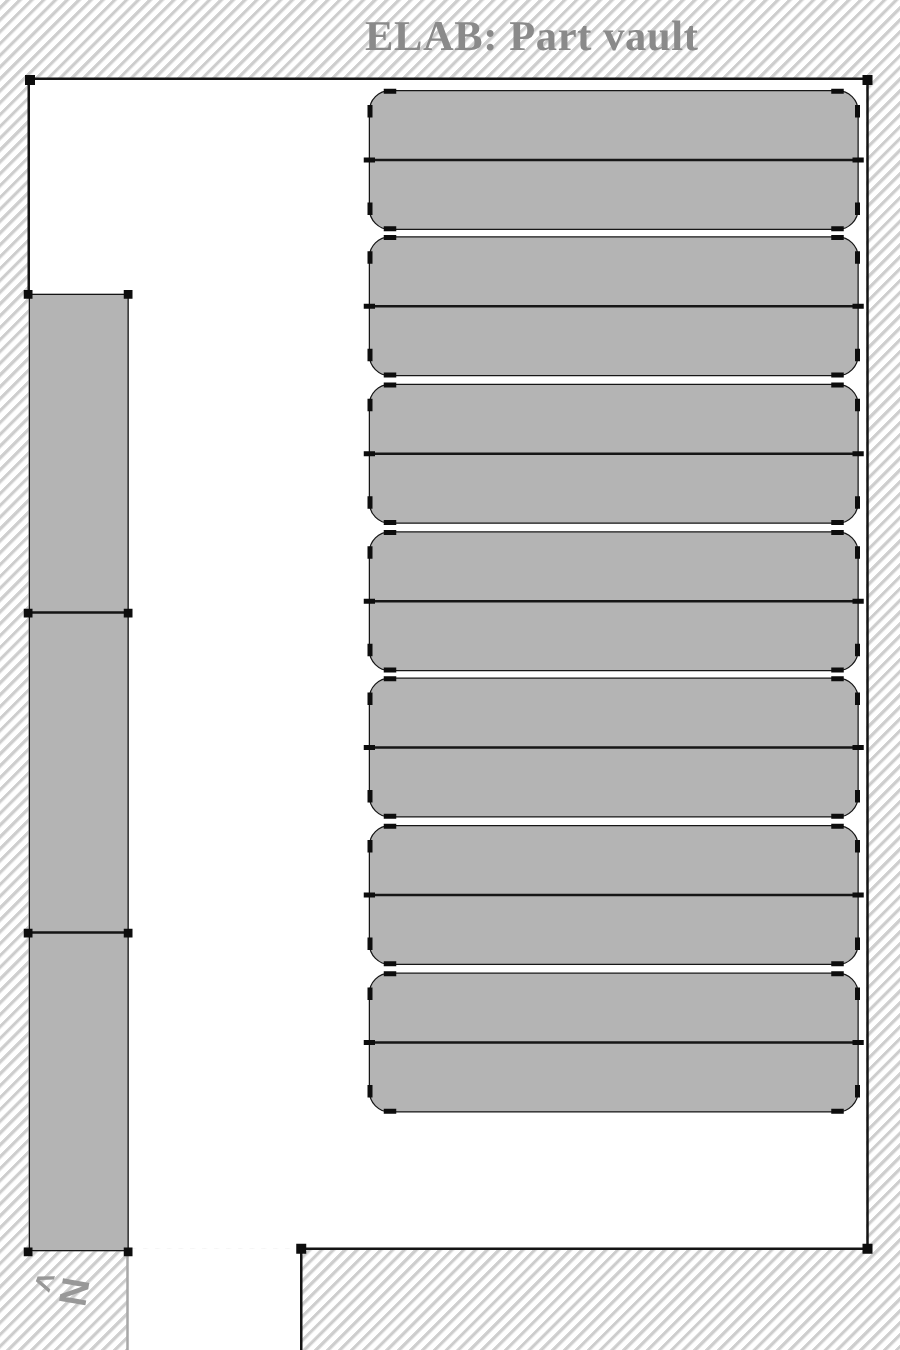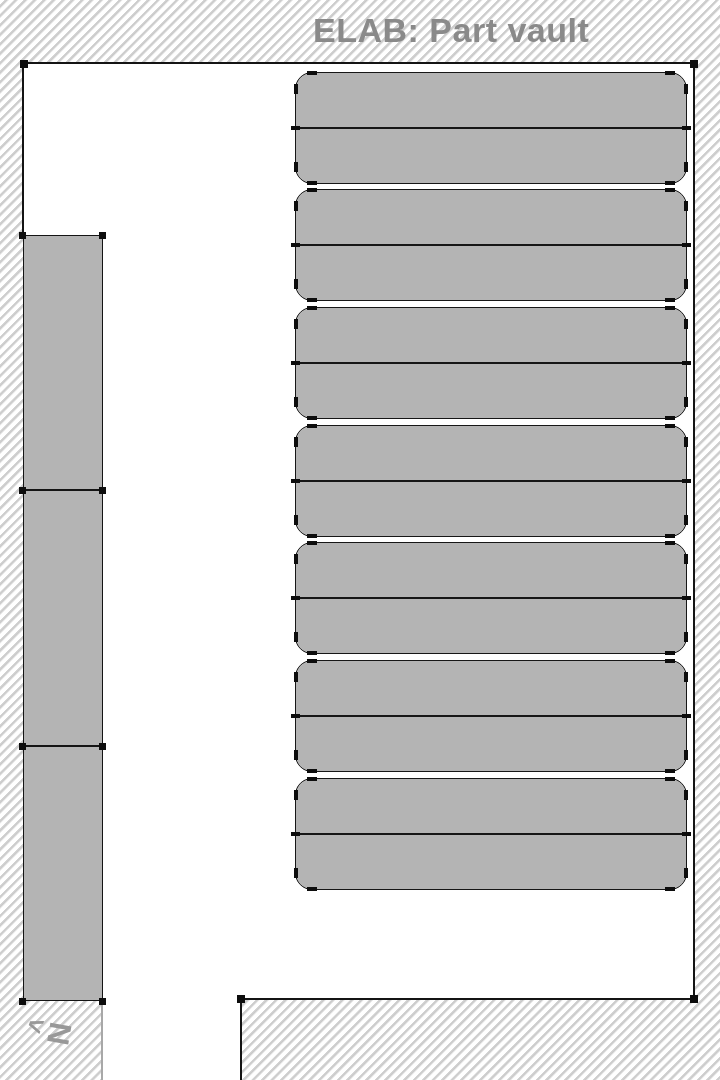--- a/index.html
+++ b/index.html
@@ -46,23 +46,23 @@
   .d-lb-v{left:-2px;bottom:11px;width:3.6px;height:10px;}
   .d-rt-v{right:-2px;top:11px;width:3.6px;height:10px;}
   .d-rb-v{right:-2px;bottom:11px;width:3.6px;height:10px;}
   .d-dl{left:-5px;top:calc(50% - 2px);width:9px;height:4px;}
   .d-dr{right:-5px;top:calc(50% - 2px);width:9px;height:4px;}
 
   
   .m8{position:absolute;width:8px;height:8px;background:#0d0d0d;}
   .m7{position:absolute;width:7px;height:7px;background:#0d0d0d;}
 
-  .title{position:absolute;left:313px;top:13px;
+  .title{position:absolute;left:292px;top:13px;
     font-size:34px;font-weight:bold;letter-spacing:.5px;line-height:1;
-    color:var(--title-text,#8a8a8a);white-space:nowrap;}
+    color:var(--title-text,#8a8a8a);white-space:nowrap;font-family:Liberation Serif, serif;}
 
   .compass{position:absolute;left:20px;top:1006px;width:70px;height:60px;
     color:var(--compass,#989898);font-weight:bold;}
   .compass .c-arrow{position:absolute;left:8px;top:6px;font-size:26px;
     transform:rotate(20deg);line-height:1;}
   .compass .c-n{position:absolute;left:28px;top:12px;font-size:31px;
     transform:rotate(100deg);line-height:1;}
 </style>
 </head>
 <body>

